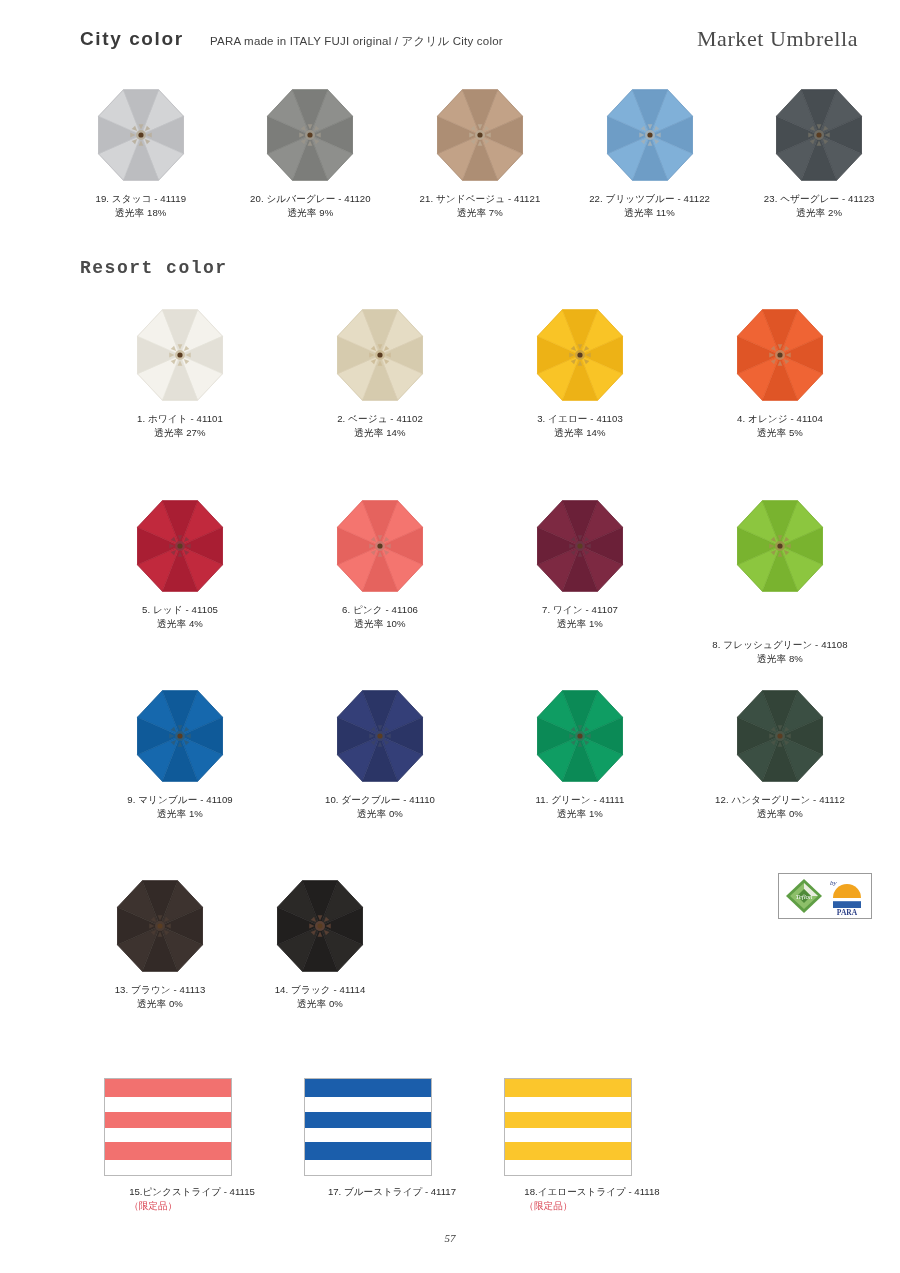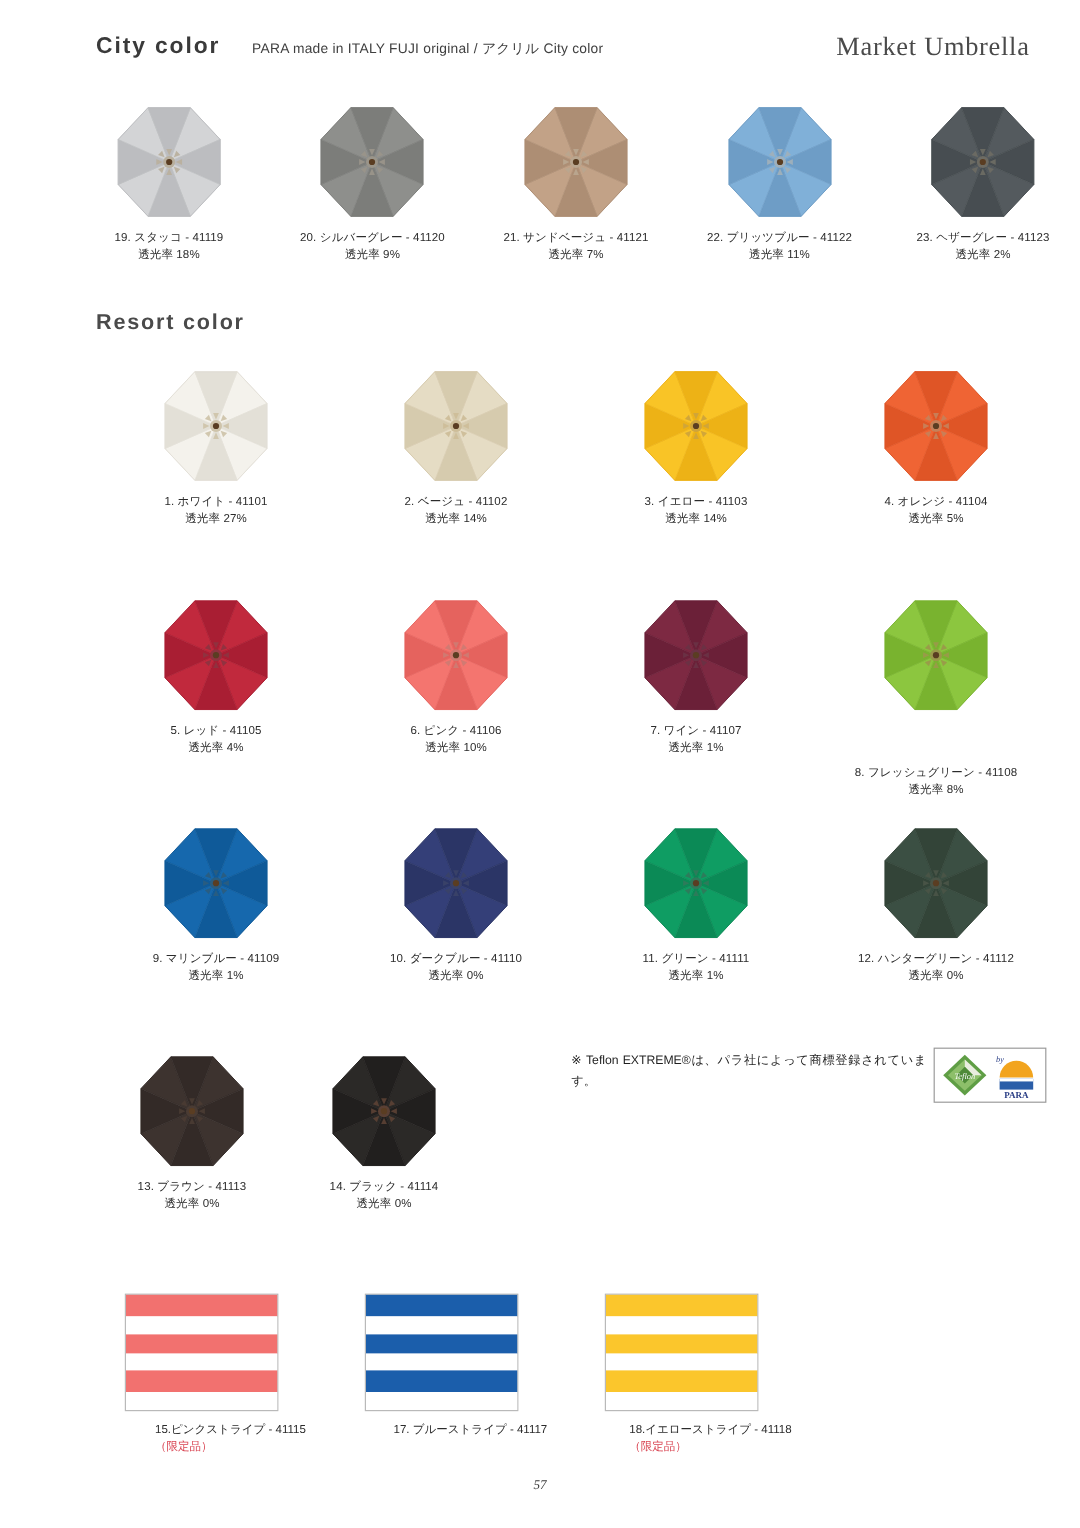--- a/index.html
+++ b/index.html
@@ -276,21 +276,21 @@
               <polygon points="62.88908729652601,46.110912703473986 68.28812885550653,44.106727363891345 64.89327263610865,40.71187114449347" fill="#6d6b63" opacity="0.95"></polygon>
               <circle cx="59" cy="50" r="5" fill="#6d6b63"></circle>
               <circle cx="59" cy="50" r="2.6" fill="#5a3d22"></circle>
             </g>
           </svg>
         </div>
         <div class="caption"><span>23. ヘザーグレー - 41123</span><span class="l2">透光率 2%</span></div>
       </div>
     </div>
 
-  <div class="section-head" style="top:258px;">Resort color</div>
+  <div class="section-head" style="top:258px;font-family:Liberation Mono, monospace;">Resort color</div>
 
   <div class="row" id="row-resort-1" style="top:305px;">
       <div class="cell" style="width: 200px;">
         <div class="umb-wrap">
           <svg width="118" height="100" viewBox="0 0 118 100" class="umb">
             <polygon points="59,50 76.60343788879413,4.729902906946947 101.49845849551919,31.2485118141106" fill="#f4f2ec" stroke="#e3e0d7" stroke-width="0.4"></polygon>
             <polygon points="59,50 101.49845849551919,31.2485118141106 101.49845849551919,68.7514881858894" fill="#e3e0d7" stroke="#e3e0d7" stroke-width="0.4"></polygon>
             <polygon points="59,50 101.49845849551919,68.7514881858894 76.60343788879413,95.27009709305305" fill="#f4f2ec" stroke="#e3e0d7" stroke-width="0.4"></polygon>
             <polygon points="59,50 76.60343788879413,95.27009709305305 41.396562111205874,95.27009709305305" fill="#e3e0d7" stroke="#e3e0d7" stroke-width="0.4"></polygon>
             <polygon points="59,50 41.396562111205874,95.27009709305305 16.501541504480812,68.7514881858894" fill="#f4f2ec" stroke="#e3e0d7" stroke-width="0.4"></polygon>
@@ -810,21 +810,20 @@
         </svg>
         <svg width="40" height="40" viewBox="0 0 40 40">
           <text x="3" y="9" font-family="Liberation Serif, serif" font-size="7" font-style="italic" fill="#2b3f86">by</text>
           <path d="M6 22 A14 14 0 0 1 34 22 Z" fill="#f2a41e"></path>
           <rect x="6" y="23" width="28" height="9" fill="#2b5ea8"></rect>
           <rect x="6" y="23" width="28" height="2.2" fill="#ffffff"></rect>
           <text x="20" y="39" font-family="Liberation Serif, serif" font-size="7.5" font-weight="bold" fill="#2b3f86" text-anchor="middle">PARA</text>
         </svg>
       </div>
     </div>
-    <p class="note">※ Teflon EXTREME®は、パラ社によって商標登録されています。</p>
   </div>
 
   <div class="stripe-row" id="stripe-row">
       <div class="stripe-cell">
         <div class="sw-holder">
           <div class="swatch">
             <div class="band" style="background: rgb(242, 113, 111); height: 18.8679%;"></div>
             <div class="band white" style="background: rgb(255, 255, 255); height: 15.0943%;"></div>
             <div class="band" style="background: rgb(242, 113, 111); height: 16.9811%;"></div>
             <div class="band white" style="background: rgb(255, 255, 255); height: 15.0943%;"></div>

